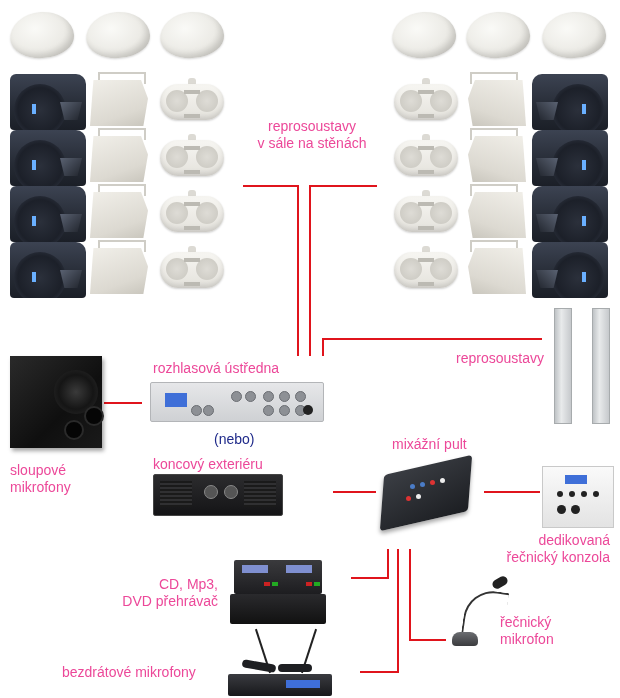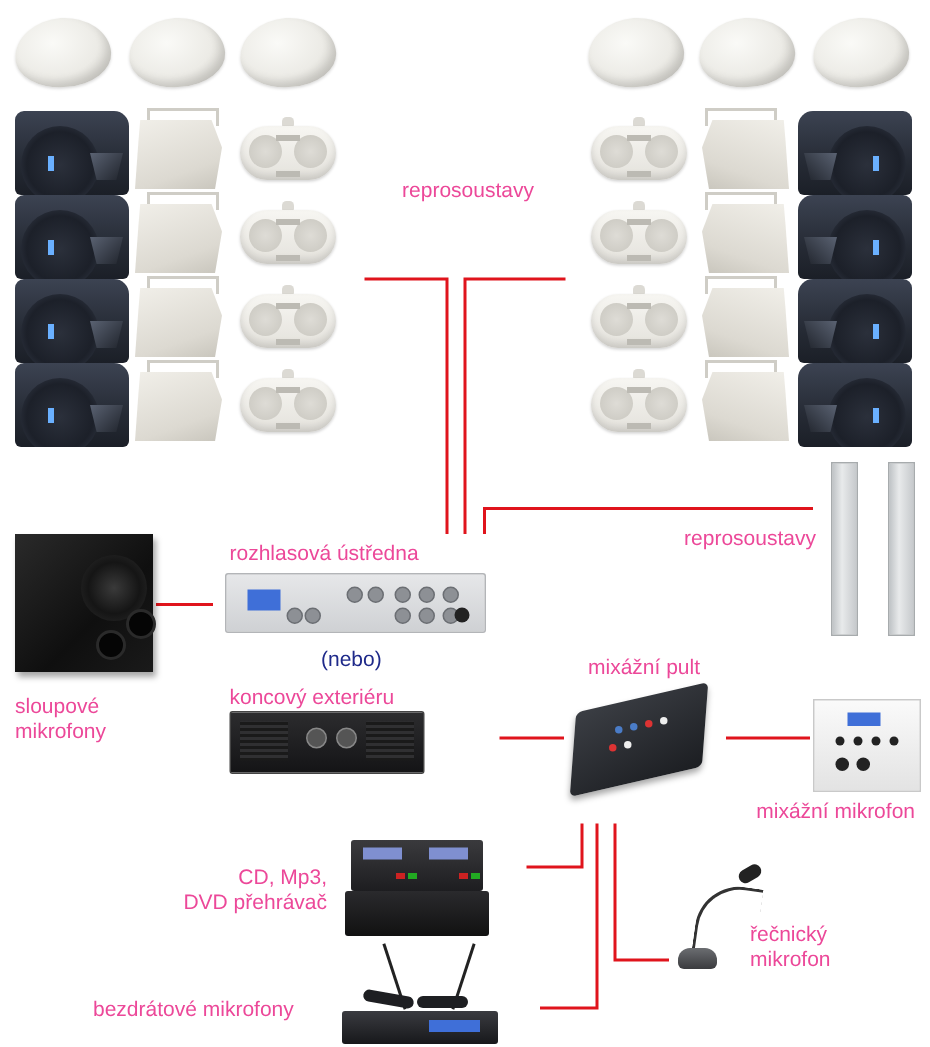--- a/index.html
+++ b/index.html
@@ -248,20 +248,21 @@
     </div>
   <div class="dev pa" style="left:532px;top:242px;transform:scaleX(-1);">
     <div class="cone" style="left:4px;top:10px;"></div>
       <div class="horn" style="left:50px;top:28px;"></div>
       <div class="badge" style="left:22px;top:30px;"></div>
     </div>
 </div>
 
 <div class="lbl c" style="left:244px;top:118px;width:136px;">
   <div>reprosoustavy</div>
+  <div>v sále na stěnách</div>
 </div>
 
 <div class="dev column" style="left:554px;top:308px;"></div>
 <div class="dev column" style="left:592px;top:308px;"></div>
 <div class="lbl r" style="left:440px;top:350px;width:104px;">
   <div>reprosoustavy</div>
 </div>
 
 <div class="dev sub" style="left:10px;top:356px;">
   <div class="woof"></div>
@@ -313,21 +314,22 @@
 <div class="dev console" style="left:542px;top:466px;">
   <div class="lcd"></div>
   <div class="k" style="left:14px;top:24px;"></div>
     <div class="k" style="left:26px;top:24px;"></div>
   <div class="k" style="left:38px;top:24px;"></div>
     <div class="k" style="left:50px;top:24px;"></div>
   <div class="k" style="left:14px;top:38px;width:9px;height:9px;"></div>
     <div class="k" style="left:28px;top:38px;width:9px;height:9px;"></div>
 </div>
 <div class="lbl r" style="left:470px;top:532px;width:140px;">
-  <div>mixážní mikrofon</div>
+  <div>dedikovaná</div>
+  <div>řečnický konzola</div>
 </div>
 
 <div class="dev cdplayer" style="left:230px;top:560px;">
   <div class="top">
     <div class="lcd" style="left:8px;"></div>
     <div class="lcd" style="left:52px;"></div>
     <div class="btn" style="left:30px;top:22px;background:#c22;"></div>
       <div class="btn" style="left:38px;top:22px;background:#2a2;"></div>
     <div class="btn" style="left:72px;top:22px;background:#c22;"></div>
       <div class="btn" style="left:80px;top:22px;background:#2a2;"></div>

